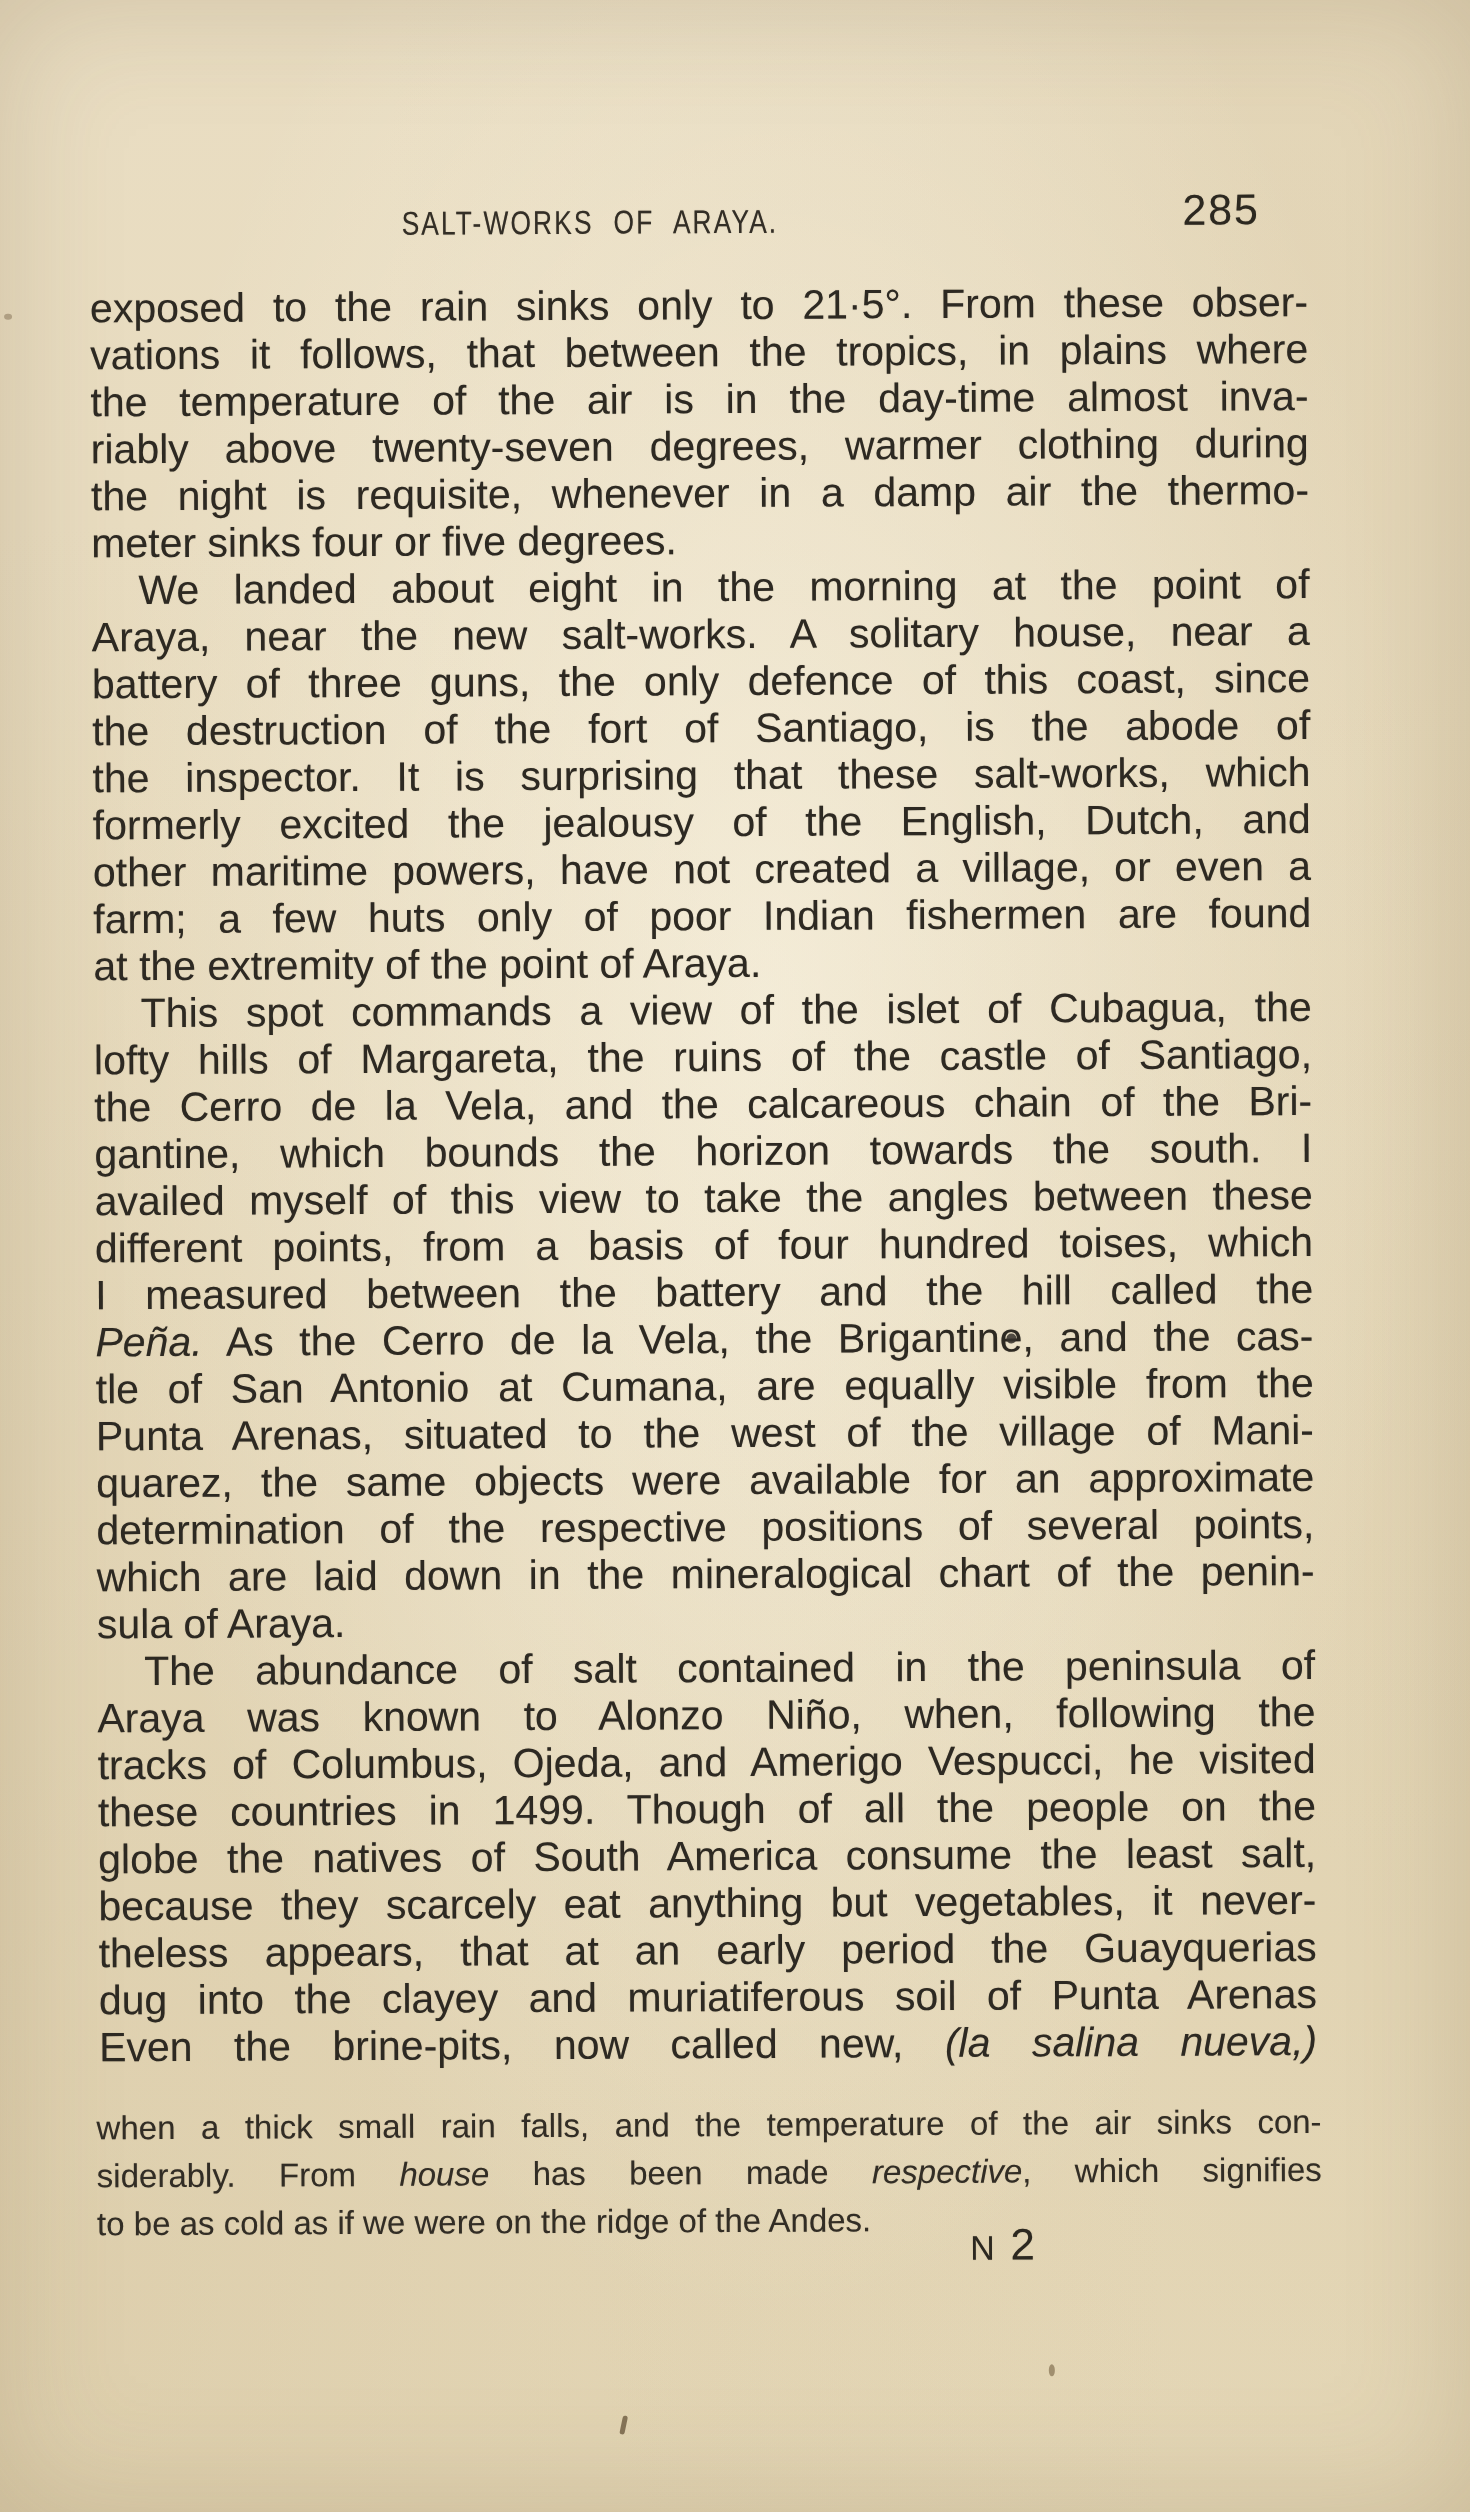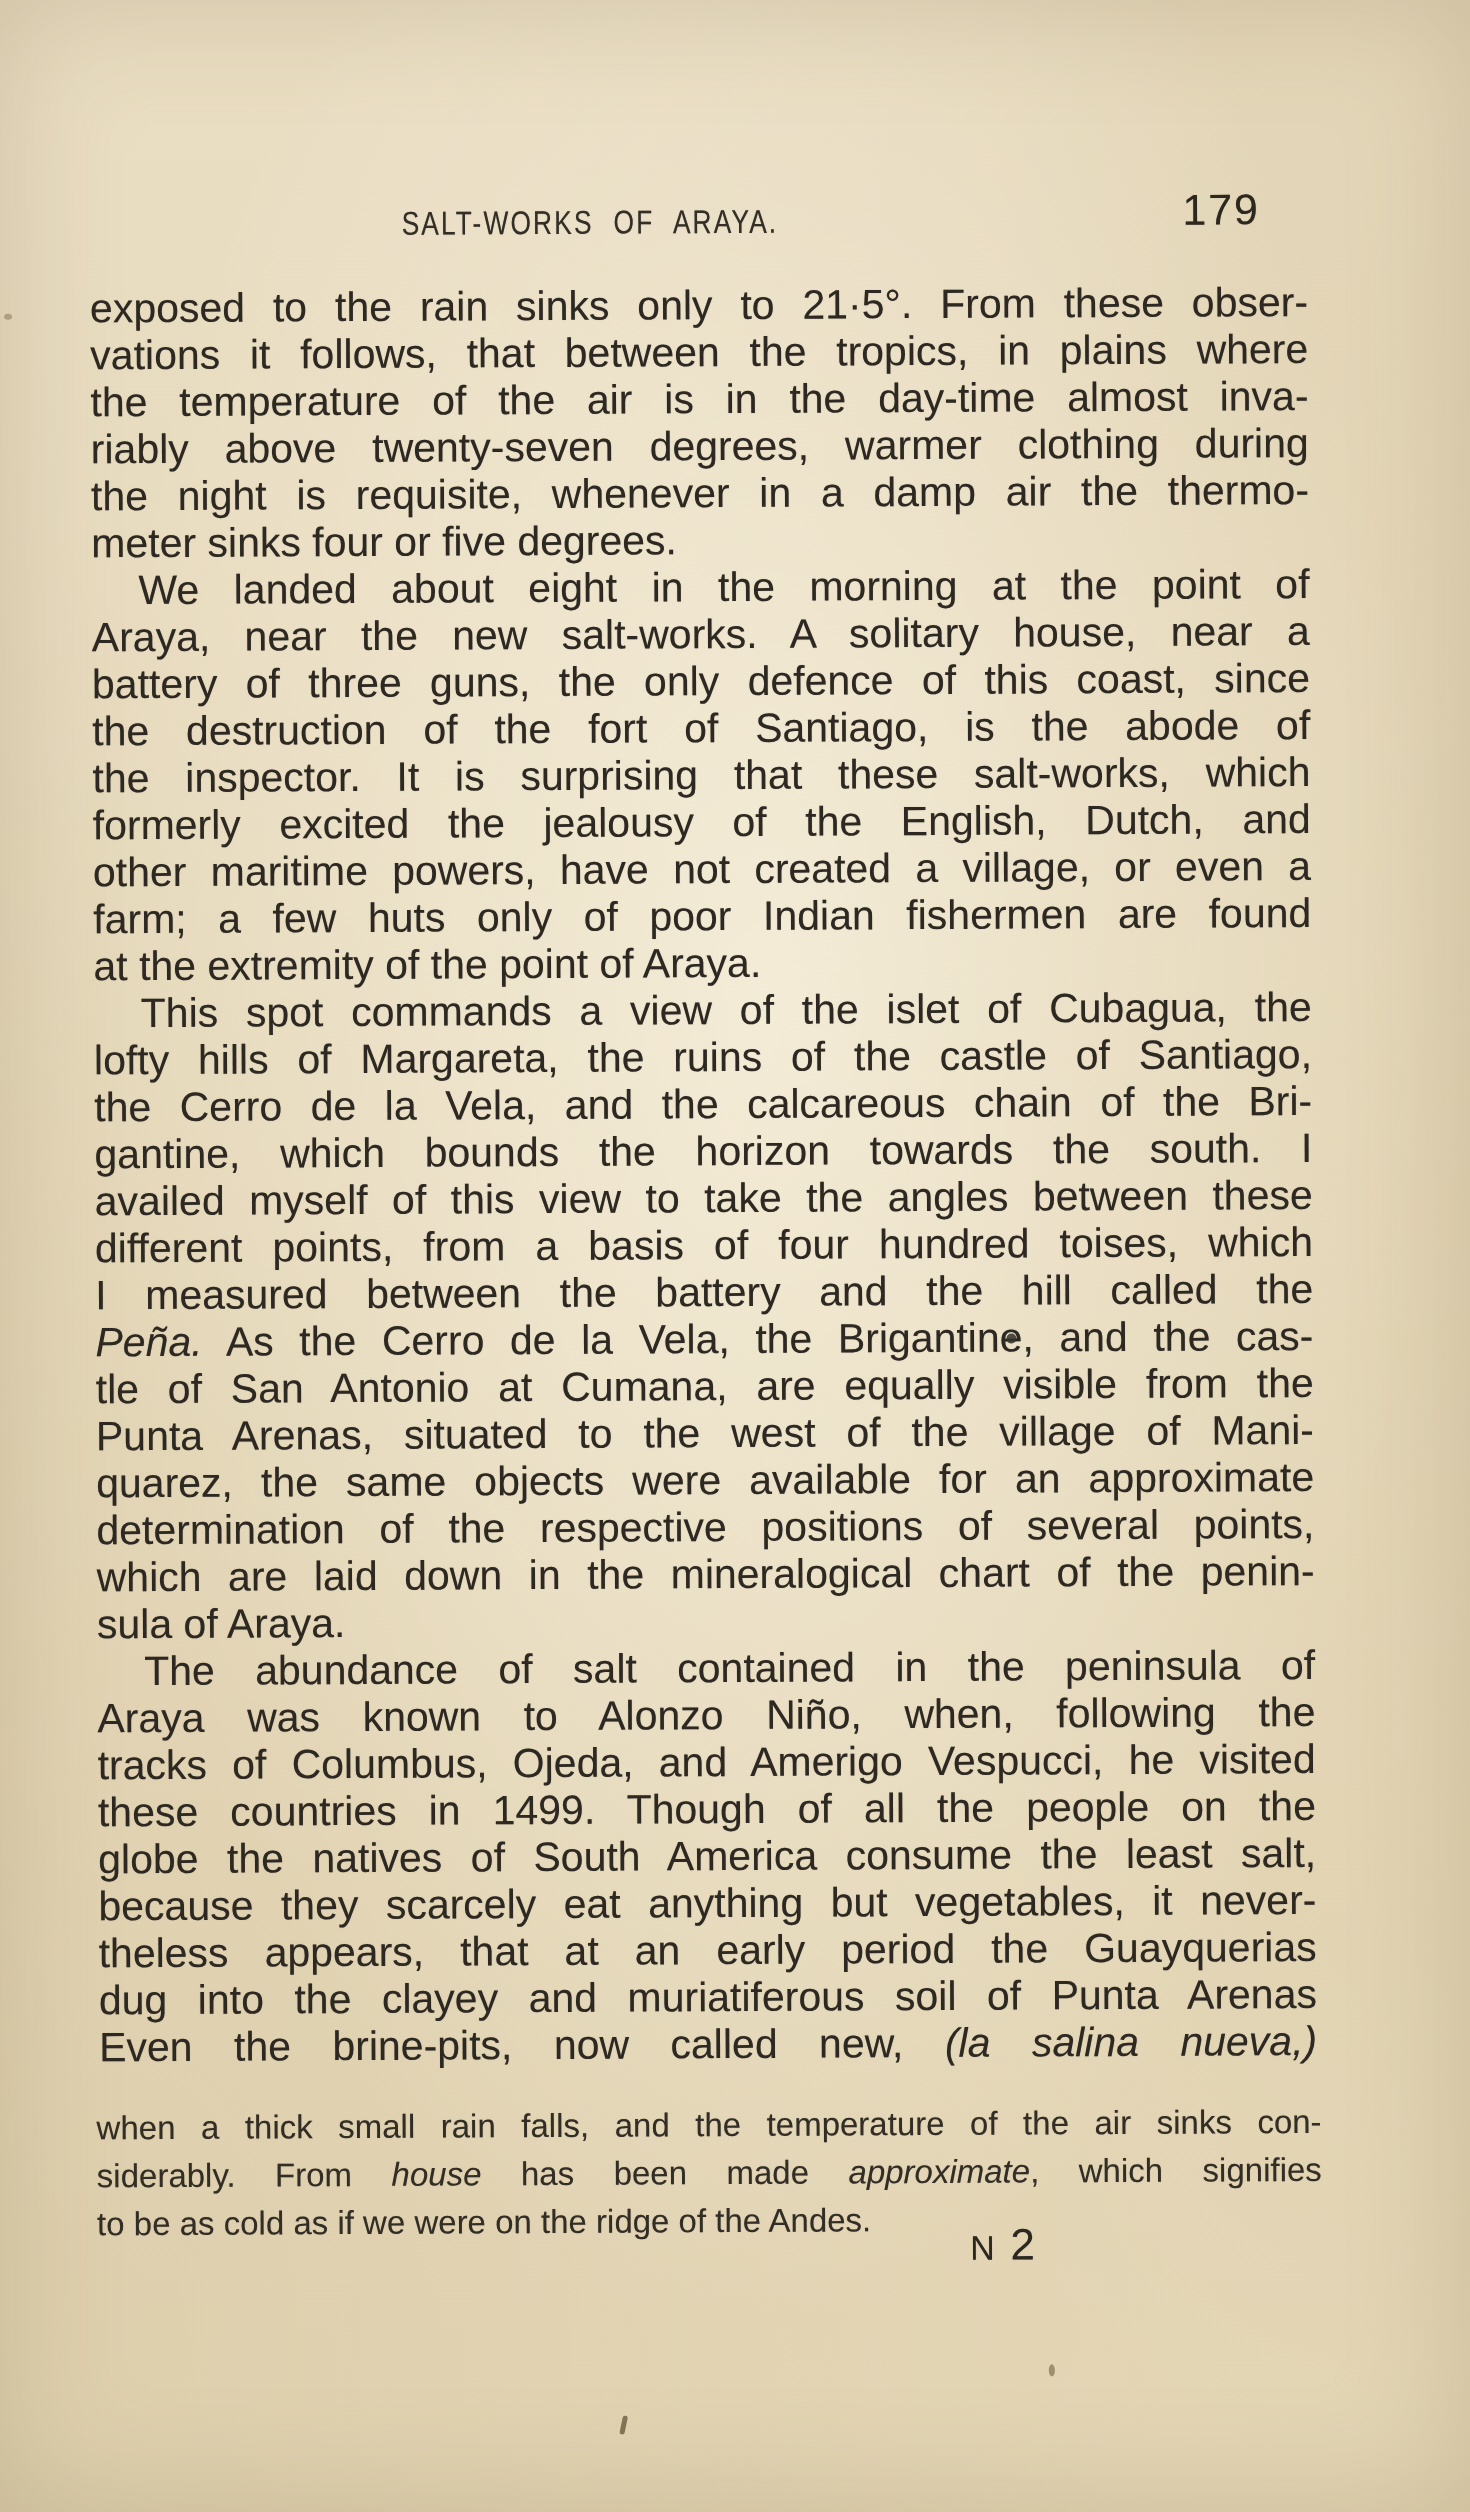--- a/index.html
+++ b/index.html
@@ -70,21 +70,21 @@
   .speck-fleck{left:8.8px;top:310px;width:8px;height:6.2px;background:#77634a;border-radius:50%;opacity:.45;}
 </style>
 </head>
 <body>
 
 <div class="page">
   <div class="tilt">
 
     <div class="head-title">SALT-WORKS OF ARAYA.</div>
 
-    <div class="page-number">179</div>
+    <div class="page-number">285</div>
 
     <div class="body-text" id="body-lines">
         <div class="para">
           <div class="line"><span class="seg">exposed to the rain sinks only to 21·5°. From these obser-</span></div>
           <div class="line"><span class="seg">vations it follows, that between the tropics, in plains where</span></div>
           <div class="line"><span class="seg">the temperature of the air is in the day-time almost inva-</span></div>
           <div class="line"><span class="seg">riably above twenty-seven degrees, warmer clothing during</span></div>
           <div class="line"><span class="seg">the night is requisite, whenever in a damp air the thermo-</span></div>
           <div class="line final"><span class="seg">meter sinks four or five degrees.</span></div>
         </div>
@@ -124,21 +124,21 @@
           <div class="line"><span class="seg">because they scarcely eat anything but vegetables, it never-</span></div>
           <div class="line"><span class="seg">theless appears, that at an early period the Guayquerias</span></div>
           <div class="line"><span class="seg">dug into the clayey and muriatiferous soil of Punta Arenas</span></div>
           <div class="line"><span class="seg">Even the brine-pits, now called new, </span><span class="seg italic">(la salina nueva,)</span></div>
         </div>
       </div>
 
     <div class="footnote" id="footnote-lines">
         <div class="para">
           <div class="line"><span class="seg">when a thick small rain falls, and the temperature of the air sinks con-</span></div>
-          <div class="line"><span class="seg">siderably. From </span><span class="seg italic">house</span><span class="seg"> has been made </span><span class="seg italic">approximate</span><span class="seg">, which signifies</span></div>
+          <div class="line"><span class="seg">siderably. From </span><span class="seg italic">house</span><span class="seg"> has been made </span><span class="seg italic">respective</span><span class="seg">, which signifies</span></div>
           <div class="line final"><span class="seg">to be as cold as if we were on the ridge of the Andes.</span></div>
         </div>
       </div>
 
     <div class="signature">
       <span class="sig-letter">N</span><span class="sig-number">2</span>
     </div>
 
     <div class="speck speck-blot"></div>
     <div class="speck speck-dash"></div>

